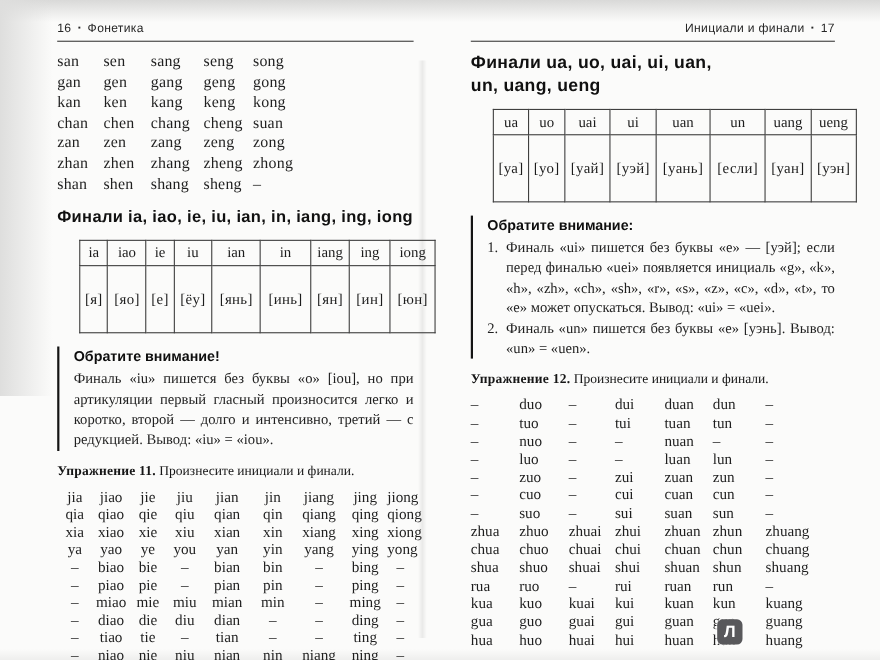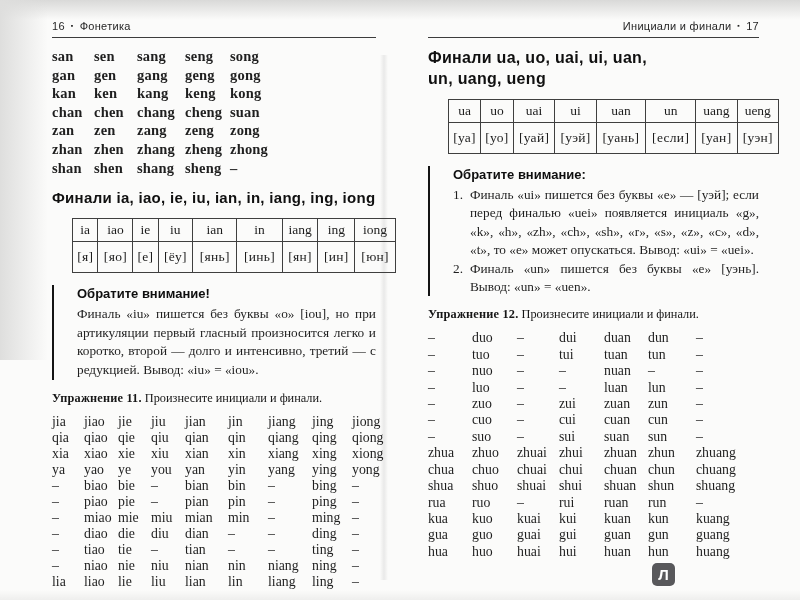--- a/index.html
+++ b/index.html
@@ -24,60 +24,60 @@
 
   .running-head {
     font-family:"Liberation Sans", sans-serif;
     font-size:11px; letter-spacing:0.3px; color:#262626;
     border-bottom:1.5px solid #3c3c3c; padding-bottom:5px;
   }
   .running-head.right { text-align:right; }
   .head-bullet { font-size:7px; vertical-align:2px; margin:0 6px; color:#262626; }
 
   
-  .syll-table { margin-top:9px;font-weight:bold; }
+  .syll-table { margin-top:9px; }
   .syll-row { display:grid; grid-template-columns:42px 43px 48px 45px 1fr;
               font-size:14.5px; line-height:18.6px; letter-spacing:0.2px; }
 
   .finals-heading {
     font-family:"Liberation Sans", sans-serif; font-weight:bold;
     font-size:15px; line-height:20px; letter-spacing:0.3px; color:#101010;
     margin-top:11px;
   }
   .page-right .finals-heading { font-size:16px; line-height:21px; margin-top:9px; }
 
   table.finals { width:100%; border-collapse:collapse; margin-top:10px;margin-left:20px; }
   table.finals td {
     border:1px solid #3f3f3f; text-align:center;
     font-size:13.5px; padding:3px 1px; color:#1c1c1c;
   }
-  table.finals tr.tr-row td { padding:7px 1px; letter-spacing:0.3px; }
+  table.finals tr.tr-row td { padding:22px 1px; letter-spacing:0.3px; }
 
   .note {
-    margin-top:12px; border-left:2.5px solid #141414; padding-left:23px;
+    margin-top:12px; border-left:2.5px solid #141414; padding-left:13px;
   }
   .note-title {
     font-family:"Liberation Sans", sans-serif; font-weight:bold;
     font-size:13px; line-height:17px; color:#0e0e0e; margin-bottom:3px;
   }
   .note-body { font-size:13.3px; line-height:18.6px; text-align:justify; }
   .note-item { display:flex; font-size:13.3px; line-height:18.4px; }
   .note-item .num { flex:0 0 17px; }
   .note-item .txt { flex:1; text-align:justify; }
 
   .exercise-heading {
     margin-top:10px; font-family:Liberation Serif, serif;
     font-size:12.3px; line-height:16px; color:#161616;
   }
   .exercise-heading b { letter-spacing:0.2px; }
 
   .ex-grid { margin-top:8px; }
   .ex-row { display:grid; font-size:13.8px; color:#1e1e1e; }
   .ex-grid-11 .ex-row { grid-template-columns:32px 34px 33px 34px 43px 40px 44px 40px 1fr;
-                        line-height:16.1px; }
+                        line-height:16.1px;text-align:center; }
   .ex-grid-12 .ex-row { grid-template-columns:44px 45px 42px 45px 44px 48px 1fr;
                         line-height:16.4px; }
 
   .logo {
     position:absolute; left:652px; top:563px; width:23px; height:23px;
     background:#58585b; border-radius:5px;
     display:flex; align-items:center; justify-content:center;
     box-shadow:0 0 0 1px rgba(255,255,255,0.6);
   }
   .logo span {

